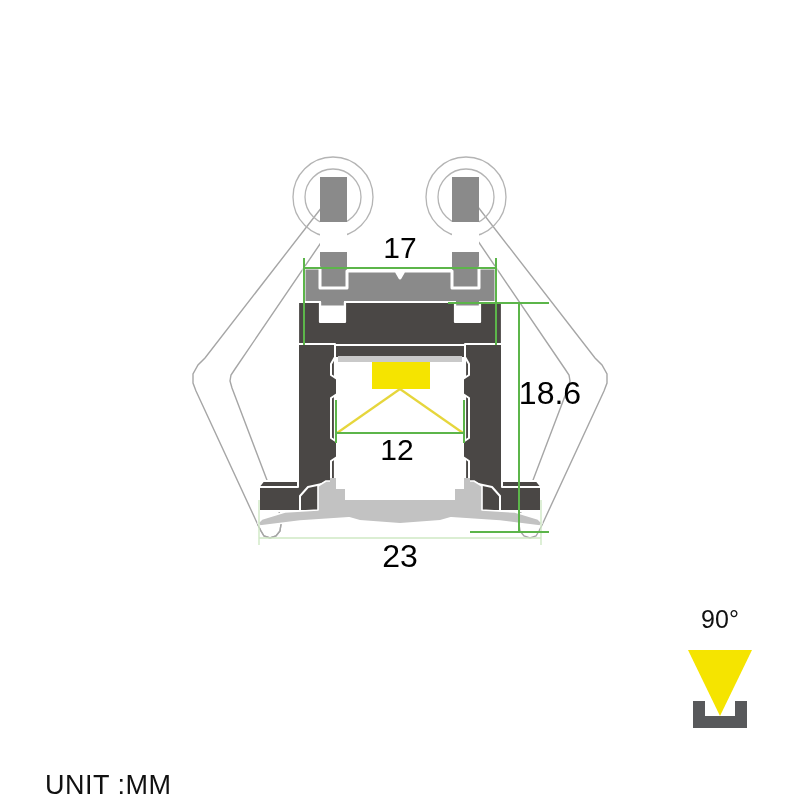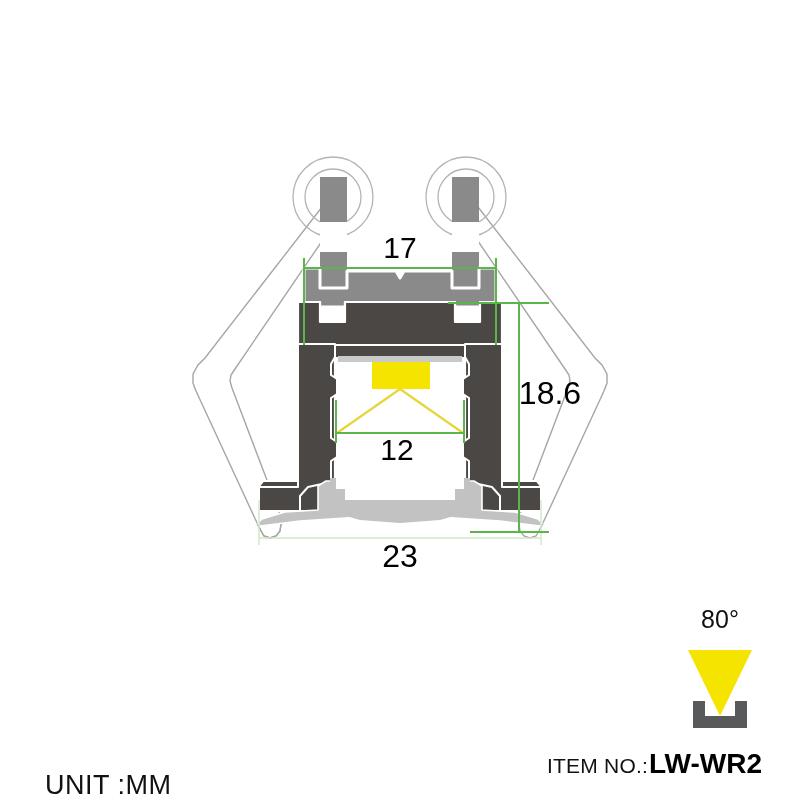--- a/index.html
+++ b/index.html
@@ -372,27 +372,23 @@
     </g>
 
     <text class="dim-text" x="400" y="250">17</text>
     <text class="dim-text dim-text-lg" x="550" y="396">18.6</text>
     <text class="dim-text" x="397" y="452">12</text>
     <text class="dim-text dim-text-lg" x="400" y="559">23</text>
 
   </svg>
 
   <div class="beam-block">
-    <div class="beam-angle-label">80°</div>
+    <div class="beam-angle-label">90°</div>
     <svg class="beam-svg" viewBox="0 0 120 100" xmlns="http://www.w3.org/2000/svg">
       <path fill="#f5e400" d="M 28 12 L 92 12 L 60 78 Z"></path>
       <path fill="#58595b" d="M 33 63 L 45 63 L 45 78 L 75 78 L 75 63 L 87 63 L 87 90 L 33 90 Z"></path>
     </svg>
   </div>
 
   <div class="footer-left">UNIT :MM</div>
 
-  <div class="footer-right">
-    <span class="item-label">ITEM NO.:</span>
-    <span class="item-value">LW-WR2</span>
-  </div>
 
 </div>
 
 </body></html>

